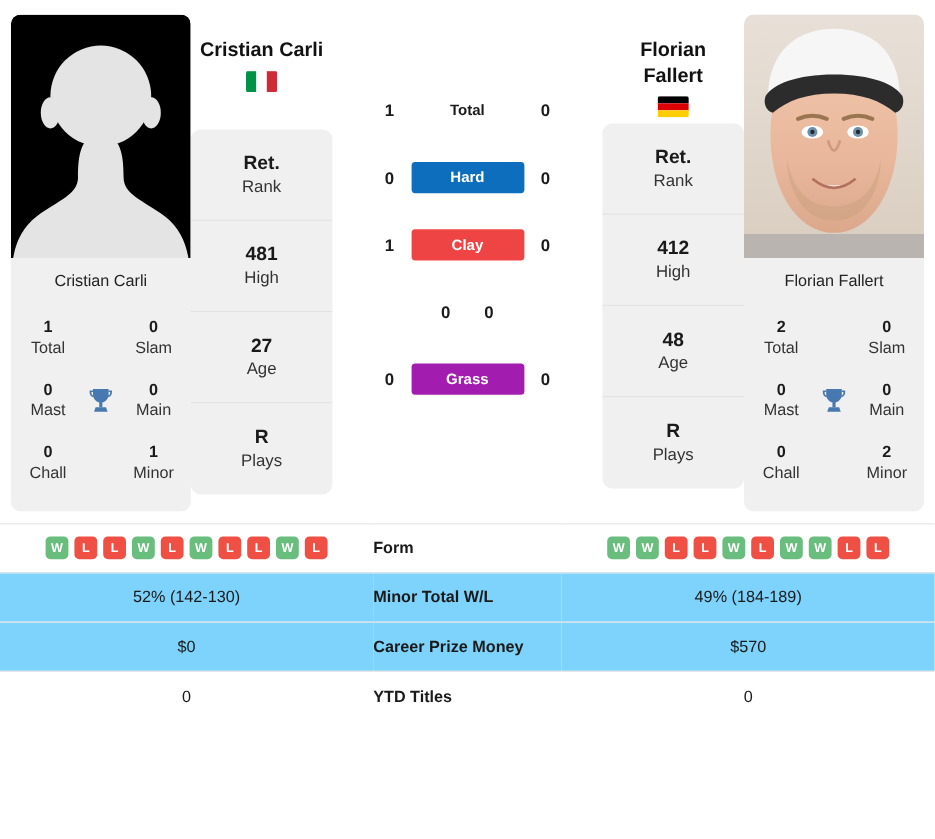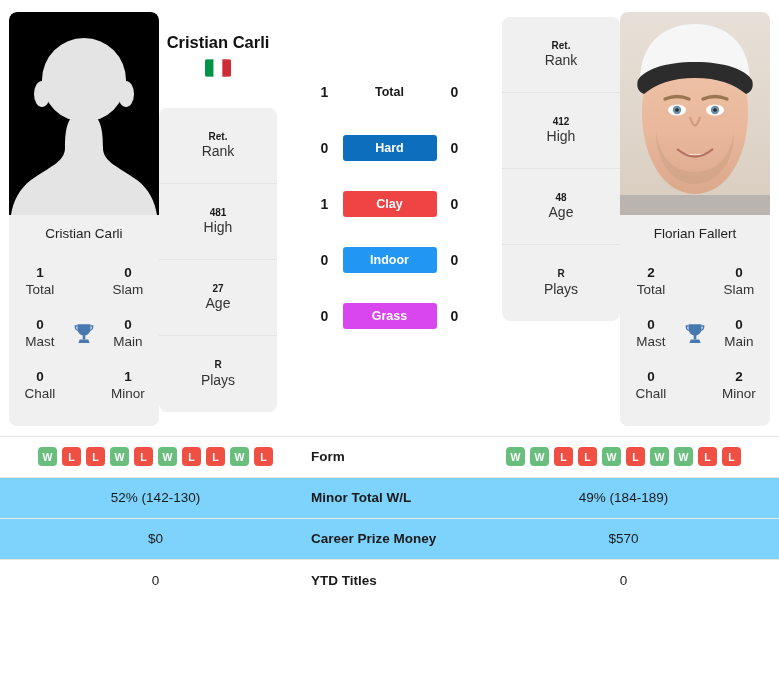--- a/index.html
+++ b/index.html
@@ -76,21 +76,21 @@
   .rank-item {
     height: 76px;
     display: flex;
     flex-direction: column;
     align-items: center;
     justify-content: center;
     border-bottom: 1px solid #e3e3e3;
     line-height: 1.25;
   }
   .rank-item:last-child { border-bottom: none; }
-  .rank-val { font-size: 10px; font-weight: bold; color: #1a1a1a; }
+  .rank-val { font-size: 16px; font-weight: bold; color: #1a1a1a; }
   .rank-lab { font-size: 14px; color: #333; }
 
   
   .surface-col {
     flex: 1 1 auto;
     padding-top: 52px;
     display: flex;
     flex-direction: column;
     gap: 0;
   }
@@ -280,31 +280,41 @@
         <div class="surf-pill" style="background:#0d6ebd">Hard</div>
         <div class="surf-score">0</div>
       </div>
       <div class="surface-row">
         <div class="surf-score">1</div>
         <div class="surf-pill" style="background:#ef4444">Clay</div>
         <div class="surf-score">0</div>
       </div>
       <div class="surface-row">
         <div class="surf-score">0</div>
-        <div class="surf-pill" style="background:#2196f3">Indoor</div>
         <div class="surf-score">0</div>
       </div>
       <div class="surface-row">
         <div class="surf-score">0</div>
-        <div class="surf-pill" style="background:#d946ef">Grass</div>
+        <div class="surf-pill" style="background:#a21caf">Grass</div>
         <div class="surf-score">0</div>
       </div>
     </div>
 
     <div class="rank-col" style="padding-top:0">
+      <div class="head-block">
+        <div class="pname" style="padding-top:20px">
+          <span>Florian</span><br>
+          <span>Fallert</span>
+        </div>
+        <svg class="flag" viewBox="0 0 30 20">
+          <rect x="0" y="0" width="30" height="6.67" fill="#000000"></rect>
+          <rect x="0" y="6.67" width="30" height="6.66" fill="#dd0000"></rect>
+          <rect x="0" y="13.33" width="30" height="6.67" fill="#ffce00"></rect>
+        </svg>
+      </div>
       <div class="rank-card" style="margin-top:5px">
         <div class="rank-item">
           <span class="rank-val">Ret.</span>
           <span class="rank-lab">Rank</span>
         </div>
         <div class="rank-item">
           <span class="rank-val">412</span>
           <span class="rank-lab">High</span>
         </div>
         <div class="rank-item">

